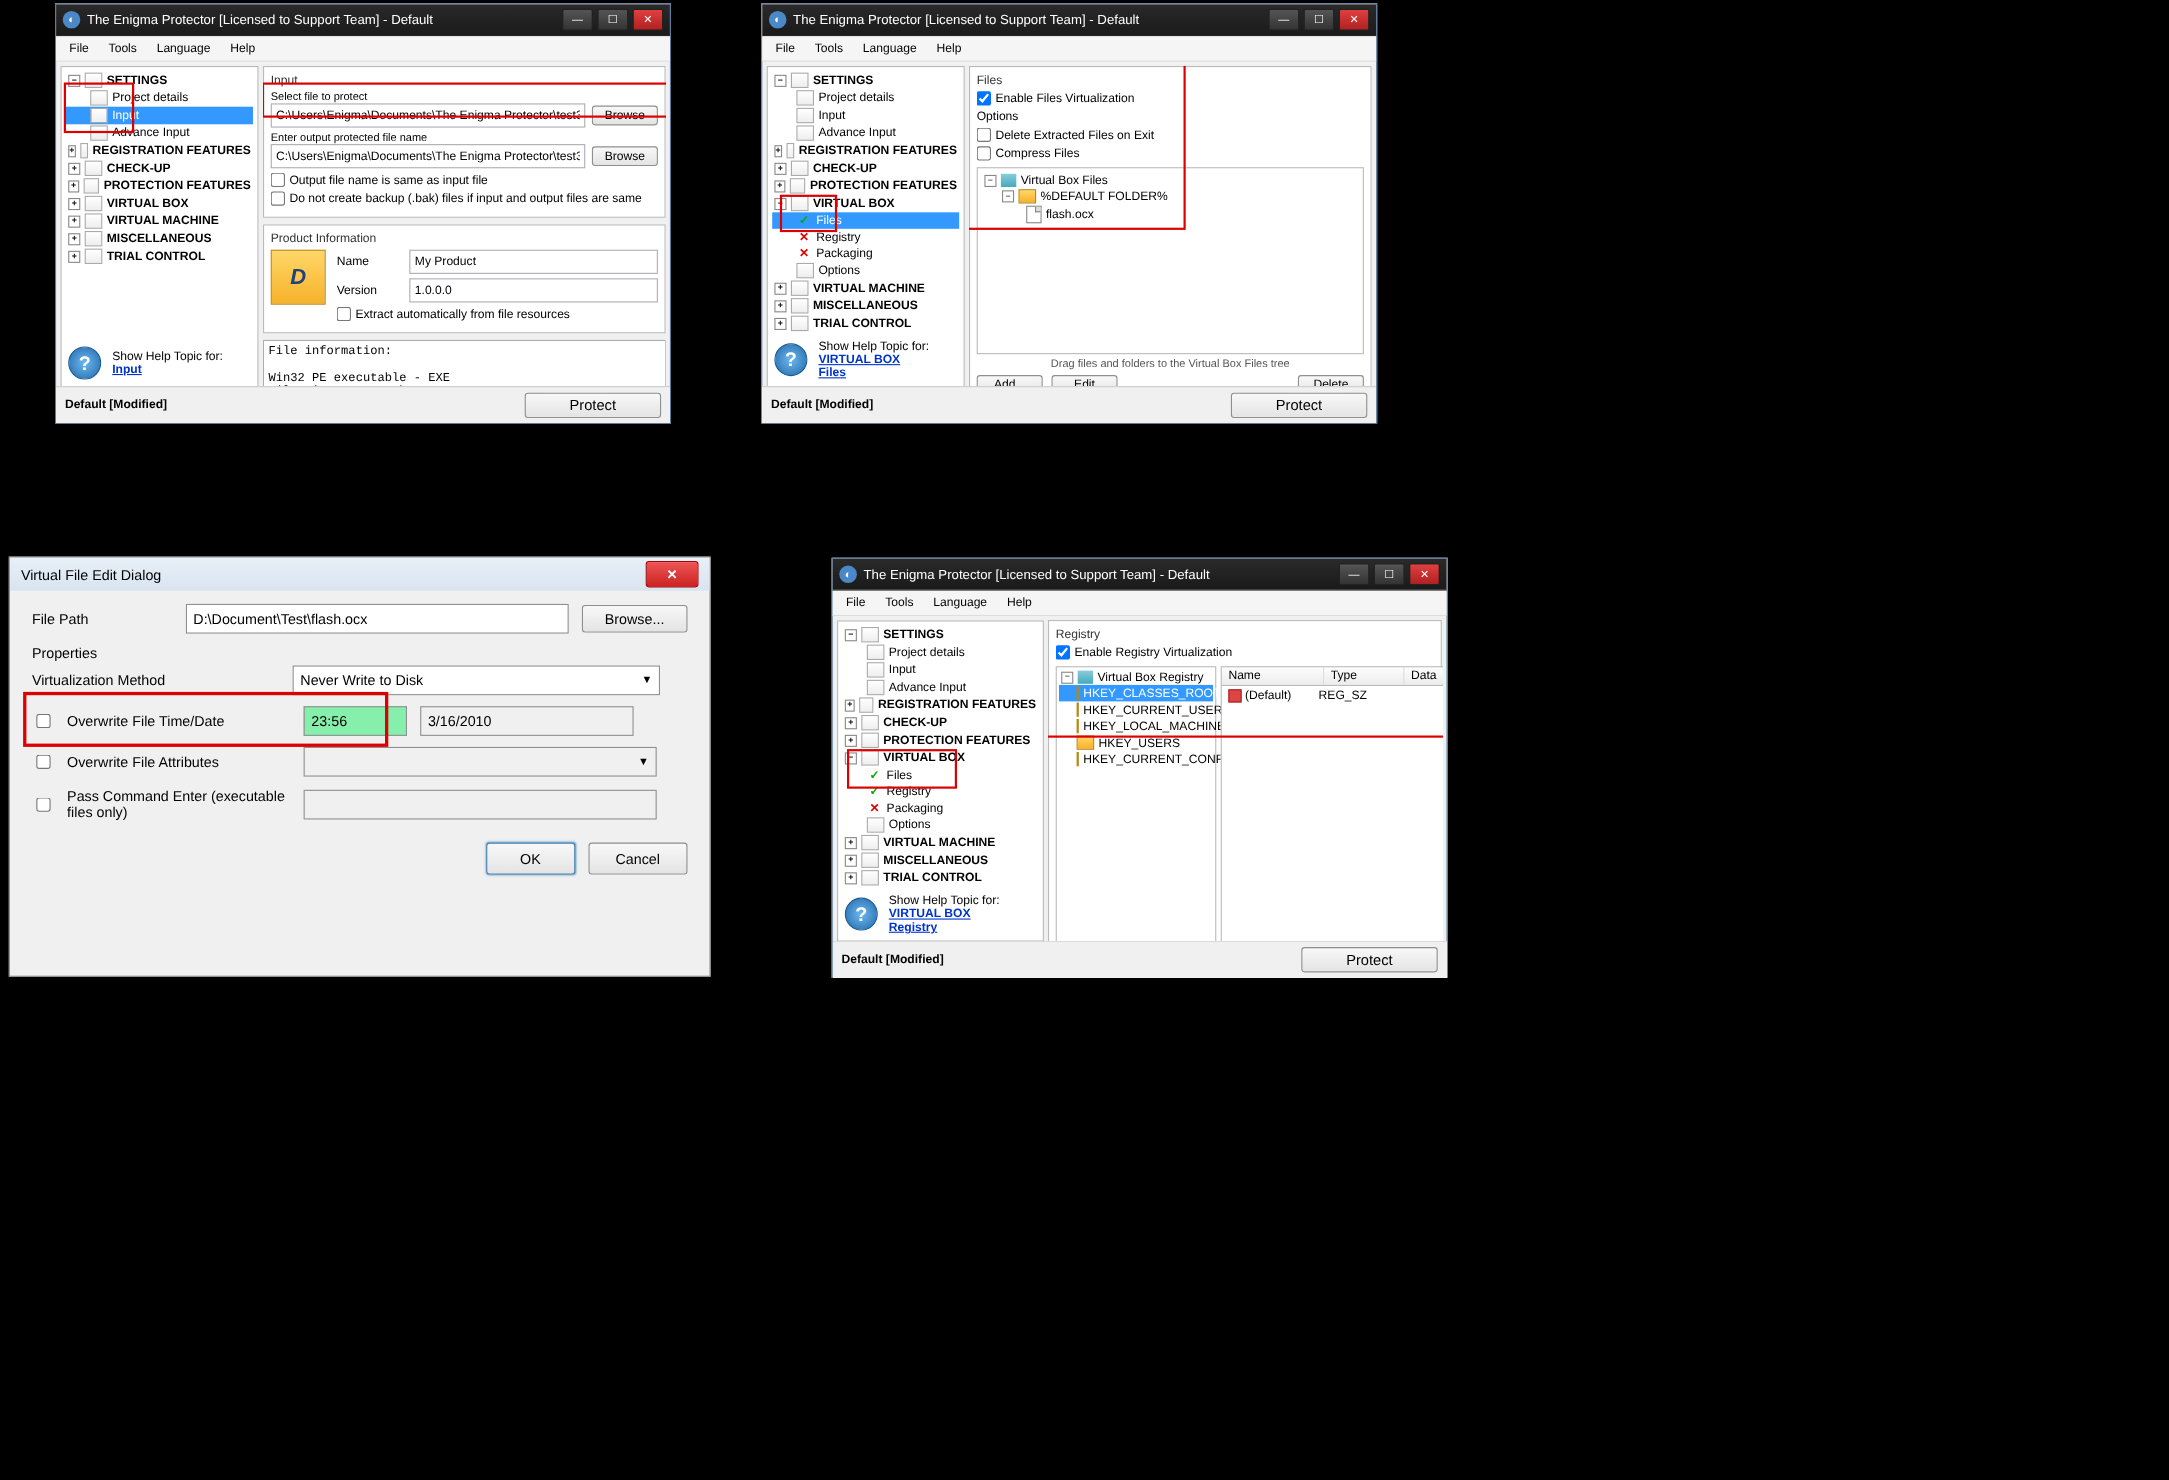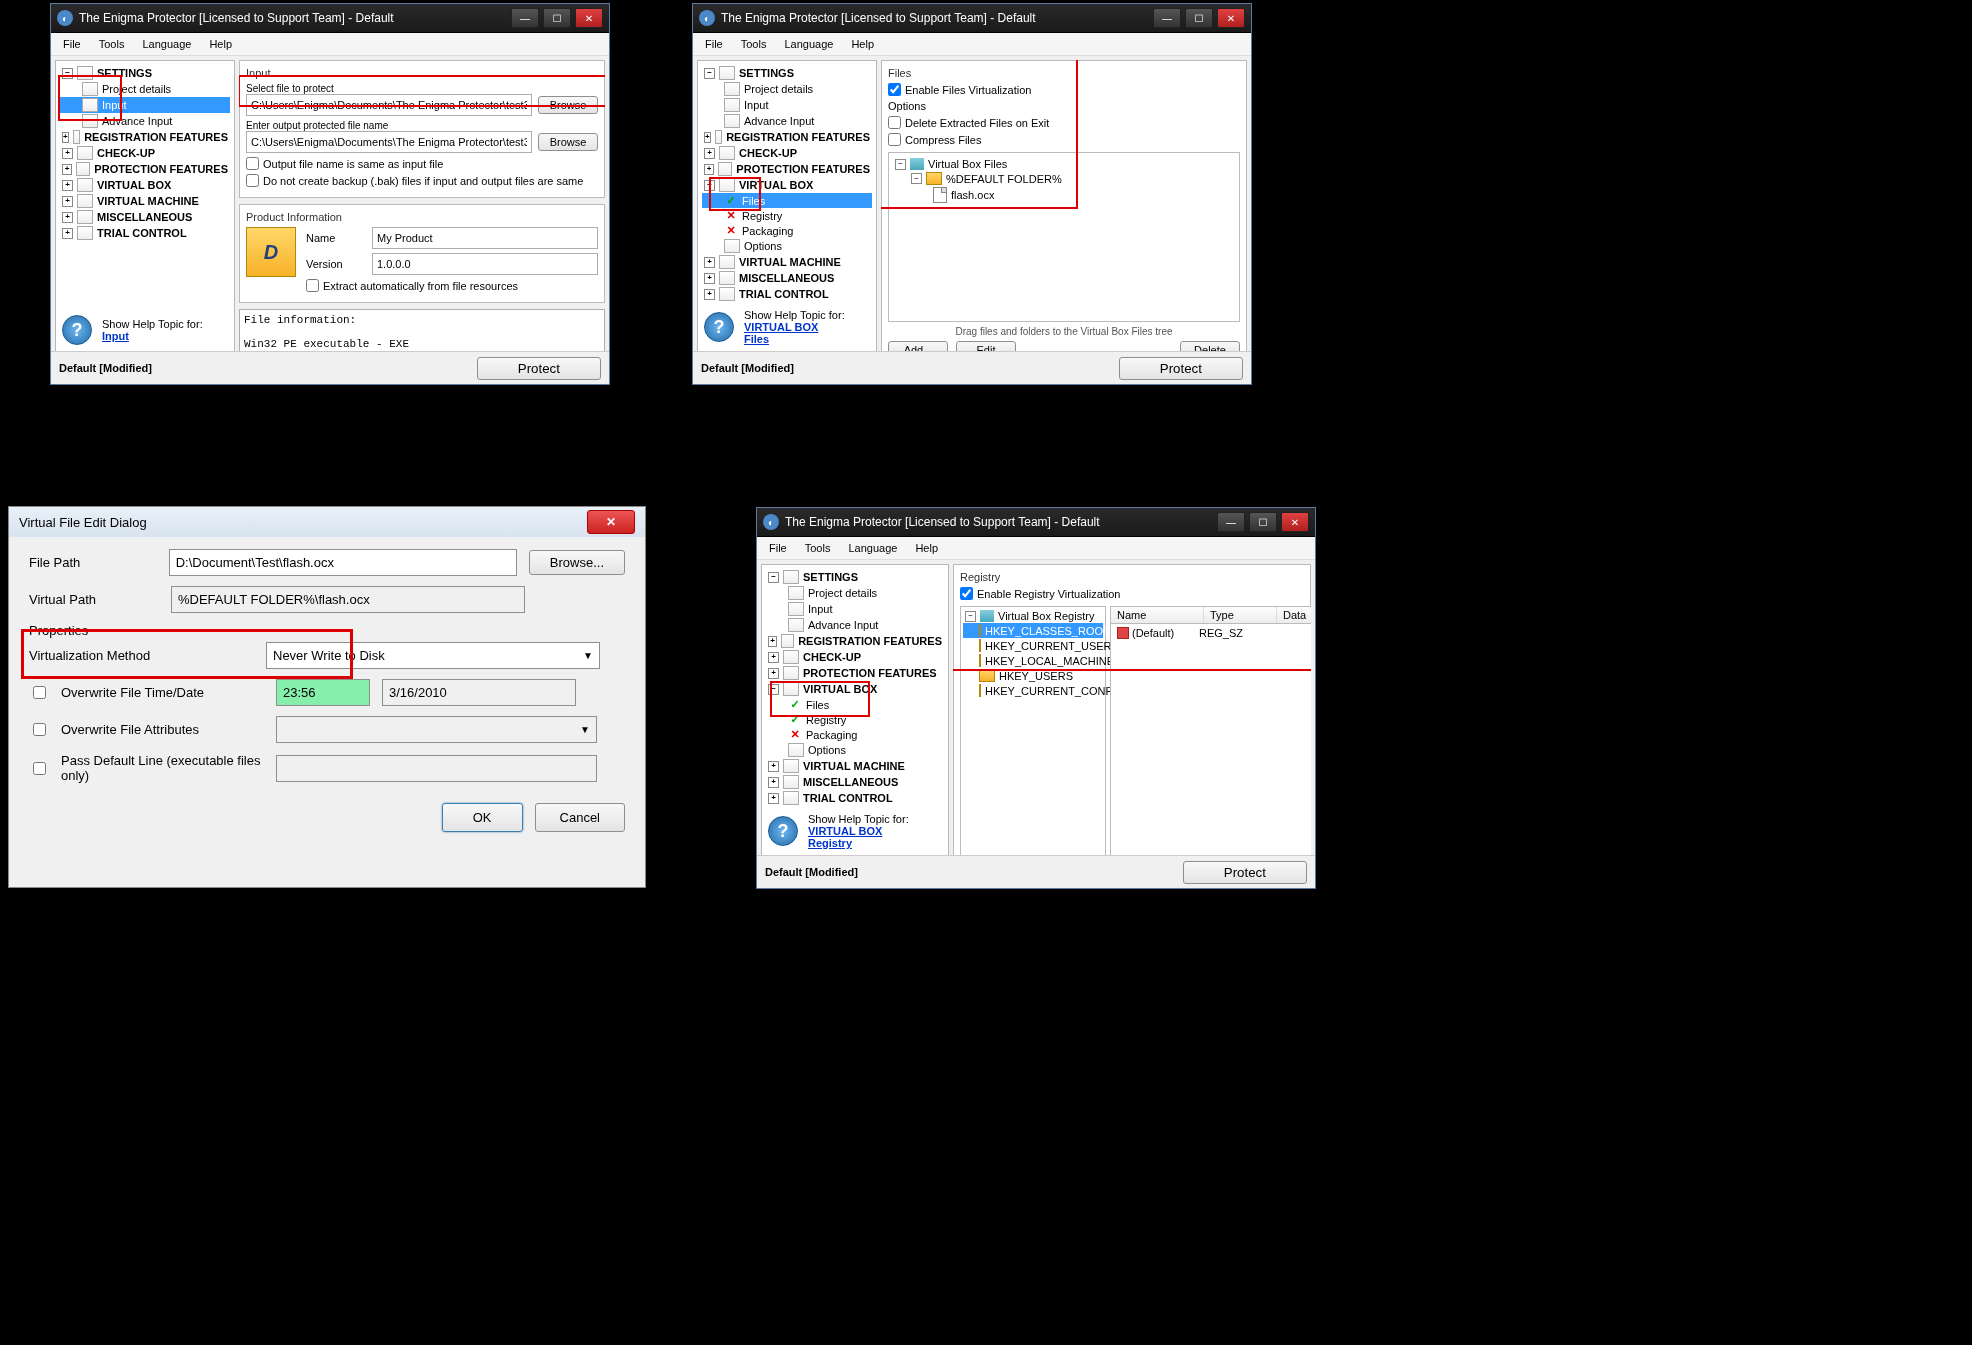--- a/index.html
+++ b/index.html
@@ -359,24 +359,20 @@
   <div class="dlg-title">
     <span>Virtual File Edit Dialog</span>
     <div class="dlg-close">✕</div>
   </div>
   <div class="dlg-body" style="position:relative">
     <div class="dlg-row">
       <div class="dlg-lbl">File Path</div>
       <input class="dlg-input" value="D:\Document\Test\flash.ocx" style="">
       <button class="dlg-btn">Browse...</button>
     </div>
-    <div class="dlg-row">
-      <div class="dlg-lbl">Virtual Path</div>
-      <input class="dlg-input" style="background: rgb(240, 240, 240);" value="%DEFAULT FOLDER%\flash.ocx">
-    </div>
     <div class="fieldset-label">Properties</div>
     <div class="dlg-row">
       <div style="width:225px">Virtualization Method</div>
       <div class="combo">
           <span>Never Write to Disk</span>
           <span class="arr">▼</span>
         </div>
     </div>
     <div class="dlg-row">
       <input type="checkbox" style="">
@@ -387,21 +383,21 @@
     <div class="dlg-row">
       <input type="checkbox" style="">
       <span style="width:203px">Overwrite File Attributes</span>
       <div class="combo" style="width:307px;background:#f0f0f0">
           <span></span>
           <span class="arr">▼</span>
         </div>
     </div>
     <div class="dlg-row">
       <input type="checkbox" style="">
-      <span style="width:203px">Pass Default Line (executable files only)</span>
+      <span style="width:203px">Pass Command Enter (executable files only)</span>
       <input class="dlg-input" style="width: 307px; background: rgb(240, 240, 240);">
     </div>
     <div style="display:flex;justify-content:flex-end;gap:12px;margin-top:20px">
       <button class="dlg-btn primary" style="padding:6px 30px">OK</button>
       <button class="dlg-btn" style="padding:6px 24px">Cancel</button>
     </div>
     <div class="red-box" style="left:12px;top:92px;width:326px;height:44px;border-width:3px"></div>
   </div>
 </div>
 

